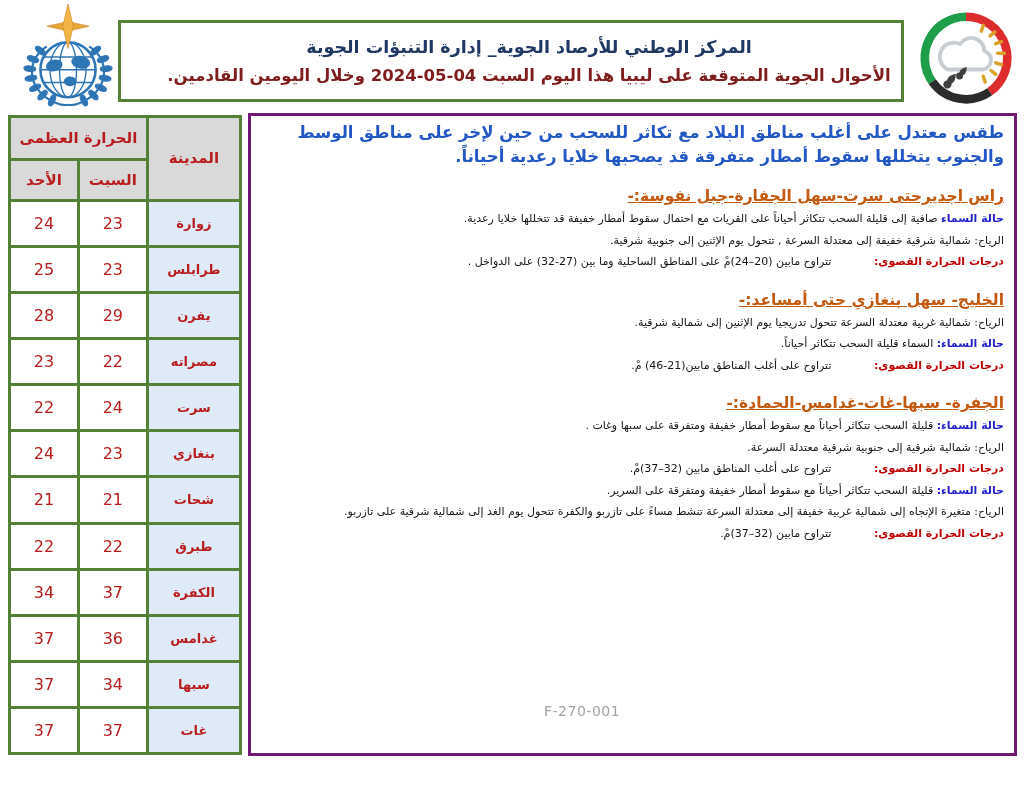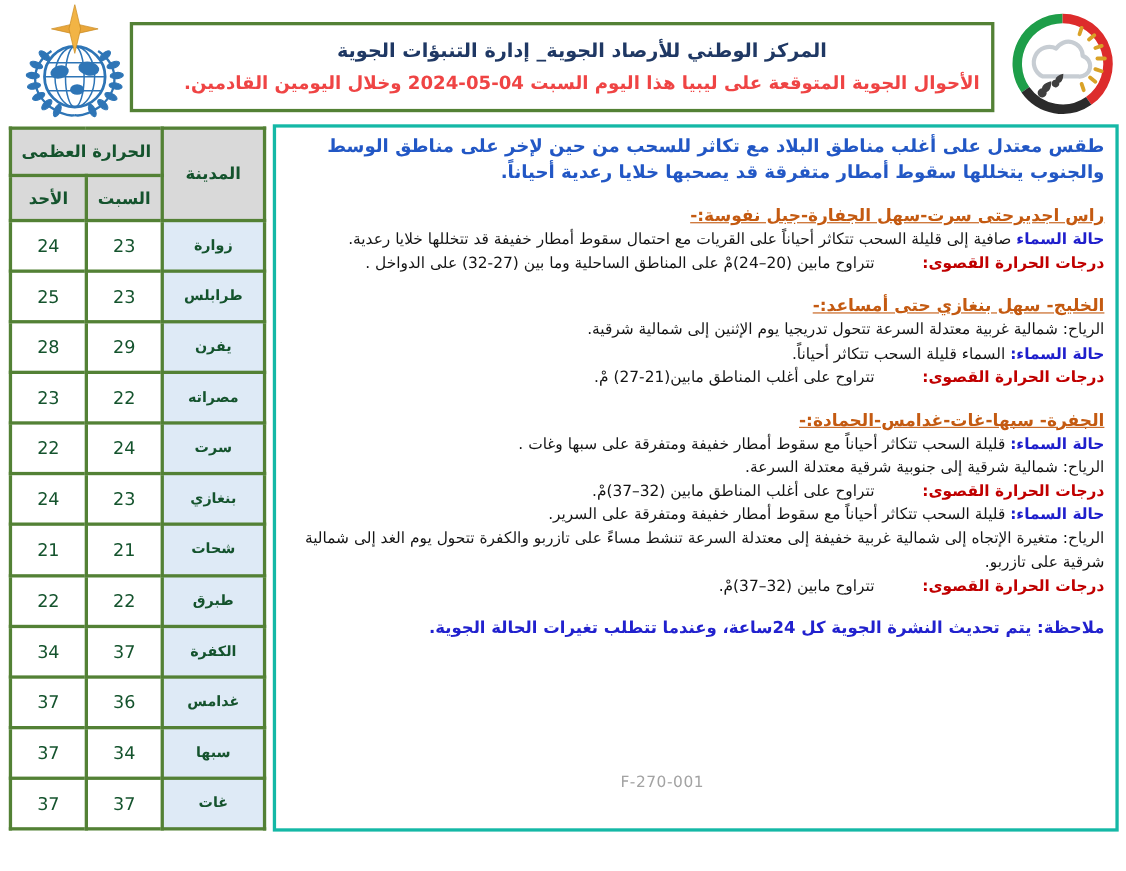--- a/index.html
+++ b/index.html
@@ -9,58 +9,58 @@
   
   .wmo-logo { position:absolute; left:12px; top:4px; width:112px; height:106px; }
   .ncm-logo { position:absolute; right:4px; top:10px; width:108px; height:96px; }
   .title-box {
     position:absolute; left:118px; top:20px; width:786px; height:82px;
     border:3px solid #538135; background:#fff;
     display:flex; flex-direction:column; justify-content:center; align-items:center;
     direction:rtl; text-align:center; gap:9px;padding-left:36px;
   }
   .title-line1 { color:#1F3864; font-weight:bold; font-size:17.5px; }
-  .title-line2 { color:#ef4444; font-weight:bold; font-size:16.5px; }
+  .title-line2 { color:#7f1d1d; font-weight:bold; font-size:16.5px; }
 
   
   table.temps {
     position:absolute; left:8px; top:115px; width:234px; height:640px;
     border-collapse:collapse; direction:rtl; table-layout:fixed;
   }
   table.temps td {
     border:3px solid #538135; text-align:center; vertical-align:middle;
-    font-size:16px; color:#14532d; background:#fff; padding:0;
+    font-size:16px; color:#b91c1c; background:#fff; padding:0;
   }
   table.temps td.hdr { background:#D9D9D9; font-weight:bold; font-size:15px; }
   table.temps td.city { background:#DEEAF6; font-weight:bold; font-size:13px; }
   table.temps col.c-city { width:92px; }
   table.temps col.c-sat  { width:68px; }
   table.temps col.c-sun  { width:68px; }
   table.temps tr.h1 { height:42px; }
   table.temps tr.h2 { height:40px; }
   table.temps tr.data { height:45px; }
 
   
   .forecast-box {
     position:absolute; left:248px; top:113px; width:769px; height:643px;
-    border:3px solid #14b8a6; background:#fff;
+    border:3px solid #701a75; background:#fff;
     direction:rtl; text-align:right; padding:5px 10px 0 10px;
   }
   .intro { color:#2257C5; font-weight:bold; font-size:16.5px; line-height:24px; }
   .sec-heading {
     color:#C45A11; font-weight:bold; font-size:15.5px; line-height:23px;
     text-decoration:underline; margin-top:16px;
   }
-  .line { font-size:14px; line-height:21.5px; color:#141414; }
+  .line { font-size:11px; line-height:21.5px; color:#141414; }
   .lbl-sky  { color:#1F1FCC; font-weight:bold; }
   .lbl-wind { color:#141414; }
   .lbl-temp { color:#C00000; font-weight:bold;margin-left:39px; }
   .note { margin-top:15px; color:#2121CE; font-weight:bold; font-size:15px; line-height:22px; }
   .form-code {
-    position:absolute; left:564px; top:703px; direction:ltr;
+    position:absolute; left:544px; top:703px; direction:ltr;
     color:#A3A3A3; font-size:14px; letter-spacing:.5px;
   }
 </style>
 </head>
 <body>
 
 <div class="page">
 
   <div class="wmo-logo">
     <svg viewBox="0 0 100 100" width="112" height="106">
@@ -213,41 +213,41 @@
       </tr>
     </tbody>
   </table>
 
   <div class="forecast-box">
     <div class="intro">طقس معتدل على أغلب مناطق البلاد مع تكاثر للسحب من حين لإخر على مناطق الوسط والجنوب يتخللها سقوط أمطار متفرقة قد يصحبها خلايا رعدية أحياناً.</div>
 
     <div>
       <div class="sec-heading">راس اجديرحتى سرت-سهل الجفارة-جبل نفوسة:-</div>
       <div class="line"><span class="lbl-sky">حالة السماء</span><span> صافية إلى قليلة السحب تتكاثر أحياناً على القريات مع احتمال سقوط أمطار خفيفة قد تتخللها خلايا رعدية.</span></div>
+      <div class="line"><span class="lbl-wind">الرياح:</span><span> شمالية شرقية خفيفة إلى معتدلة السرعة , تتحول يوم الإثنين إلى جنوبية شرقية.</span></div>
       <div class="line"><span class="lbl-temp">درجات الحرارة القصوى:</span><span> تتراوح مابين (20–24)مْ  على المناطق الساحلية وما بين (27-32) على الدواخل .</span></div>
     </div>
 
     <div>
       <div class="sec-heading">الخليج- سهل بنغازي حتى أمساعد:-</div>
       <div class="line"><span class="lbl-wind">الرياح:</span><span>  شمالية غربية معتدلة السرعة تتحول تدريجيا يوم الإثنين إلى شمالية شرقية.</span></div>
       <div class="line"><span class="lbl-sky">حالة السماء:</span><span> السماء قليلة السحب تتكاثر أحياناً.</span></div>
-      <div class="line"><span class="lbl-temp">درجات الحرارة القصوى:</span><span> تتراوح على أغلب المناطق مابين(21-27) مْ.</span></div>
+      <div class="line"><span class="lbl-temp">درجات الحرارة القصوى:</span><span> تتراوح على أغلب المناطق مابين(21-46) مْ.</span></div>
     </div>
 
     <div>
       <div class="sec-heading">الجفرة- سبها-غات-غدامس-الحمادة:-</div>
       <div class="line"><span class="lbl-sky">حالة السماء:</span><span>  قليلة السحب تتكاثر أحياناً مع سقوط أمطار خفيفة ومتفرقة على سبها وغات .</span></div>
       <div class="line"><span class="lbl-wind">الرياح:</span><span> شمالية شرقية  إلى جنوبية شرقية معتدلة السرعة.</span></div>
       <div class="line"><span class="lbl-temp">درجات الحرارة القصوى:</span><span> تتراوح على أغلب المناطق مابين (32–37)مْ.</span></div>
     </div>
 
     <div>
       <div class="line"><span class="lbl-sky">حالة السماء:</span><span> قليلة السحب تتكاثر أحياناً مع سقوط أمطار خفيفة ومتفرقة على السرير.</span></div>
       <div class="line"><span class="lbl-wind">الرياح:</span><span>  متغيرة الإتجاه إلى شمالية غربية خفيفة إلى معتدلة السرعة تنشط مساءً على تازربو والكفرة تتحول يوم الغد إلى شمالية شرقية على تازربو.</span></div>
       <div class="line"><span class="lbl-temp">درجات الحرارة القصوى:</span><span> تتراوح مابين (32–37)مْ.</span></div>
     </div>
 
-    <div class="note">ملاحظة: يتم تحديث النشرة الجوية كل 24ساعة، وعندما تتطلب تغيرات الحالة الجوية.</div>
   </div>
 
   <div class="form-code">F-270-001</div>
 
 </div>
 
 </body></html>

